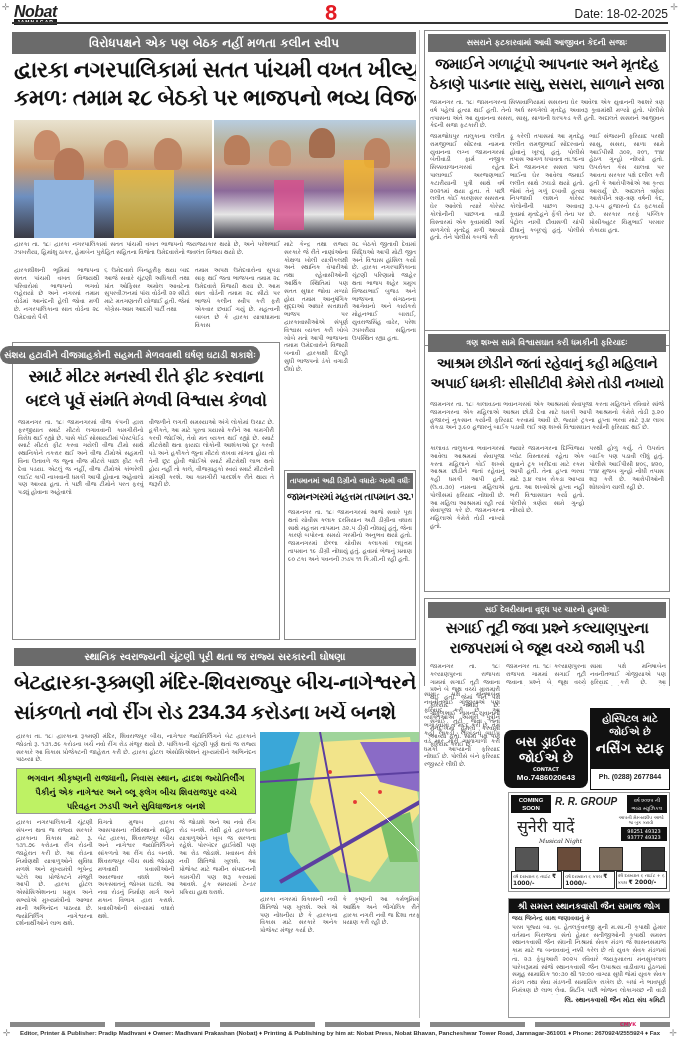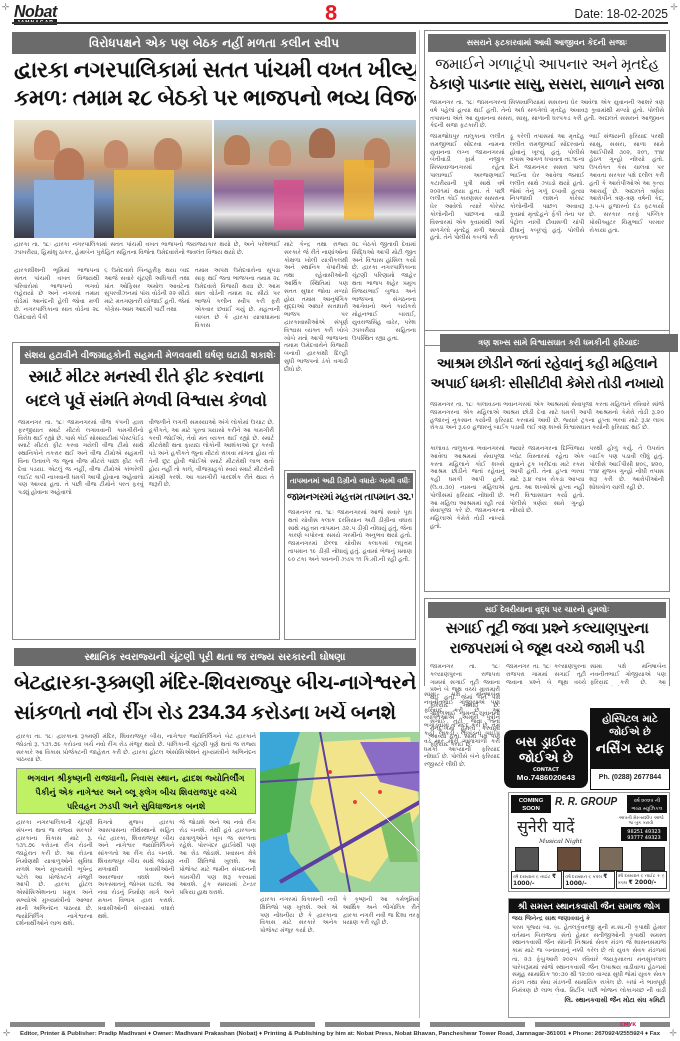--- a/index.html
+++ b/index.html
@@ -66,46 +66,46 @@
 <div class="abs body-text" style="left:14px;top:240px;width:266px;height:24px;">દ્વારકા તા. ૧૮ઃ દ્વારકા નગરપાલિકામાં સતત પાંચમી વખત ભાજપનો જયજયકાર થયો છે, અને પરેશભાઈ ઝાખરીયા, હિમાંશુ ઠાકર, હેમાબેન પુરોહિત સહિતના વિજેતા ઉમેદવારોનો જવલંત વિજય થયો છે.</div>
 <div class="abs cols" style="left:14px;top:266px;width:266px;height:72px;grid-template-columns:repeat(3,1fr);">
   <div class="body-text">દ્વારકાધીશની ભૂમિમાં ભાજપના સતત પાંચમી વખત વિજયથી પરિવારોમાં ભાજપનો ભગવો લહેરાયો છે અને નગરમાં તમામ વોર્ડમાં આનંદની હેલી જોવા મળી છે. નગરપાલિકાના સાત વોર્ડના ૨૮ ઉમેદવારો પૈકી</div>
   <div class="body-text">૬ ઉમેદવારો બિનહરીફ થયા બાદ આજે સવારે ચૂંટણી અધિકારી તથા પ્રાંત ઓફિસર અમોલ આવટેના સુપરવીઝનમાં પાંચ વોર્ડની ૨૨ સીટો માટે મતગણતરી યોજાઈ હતી. જેમાં કોંગ્રેસ-આમ આદમી પાર્ટી તથા</div>
   <div class="body-text">તમામ અપક્ષ ઉમેદવારોના સુપડા સાફ થઈ જતા ભાજપના તમામ ૨૮ ઉમેદવારો વિજયી થયા છે. આમ સાત વોર્ડની તમામ ૨૮ સીટો પર ભાજપે કલીન સ્વીપ કરી ફરી એકવાર છવાઈ ગયું છે. મહત્વની બાબત છે કે દ્વારકા યાત્રાધામના વિકાસ</div>
 </div>
 <div class="abs body-text" style="left:284px;top:240px;width:64px;height:262px;">માટે કેન્દ્ર તથા રાજ્ય સરકારે જે રીતે નાણાંઓના કોથળા ખોલી યાત્રીકલક્ષી અને સ્થાનિક વેપારીઓ તથા રહેવાસીઓની આર્થિક સ્થિતિમાં પણ સતત સુધાર જોવા મળ્યો હોય તમામ આનુષંગિક મુદ્દાઓ આધારે સત્તાધારી ભાજપ પર દ્વારકાવાસીઓએ સંપૂર્ણ વિશ્વાસ વ્યક્ત કરી ખોબે ખોબે મતો આપી ભાજપના તમામ ઉમેદવારોને વિજયી બનાવી દ્વારકાથી દિલ્હી સુધી ભાજપનો ડંકો વગાડી દીધો છે.</div>
 <div class="abs body-text" style="left:352px;top:240px;width:64px;height:228px;">૨૮ બેઠકો જીતાવી દેવામાં સિદ્ધિઓ આપી મોટી જીત અને વિશ્વાસ હાંસિલ કર્યો છે. દ્વારકા નગરપાલિકાના ચૂંટણી પરિણામો જાહેર થતા ભાજપ શહેર પ્રમુખ વિજયભાઈ બુજડ અને ભાજપના સંગઠનના આગેવાનો અને કાર્યકરો મોહનભાઈ બારાઈ, યુવરાજસિંહ વાઢેર, પરેશ ઝાખરીયા સહિતના ઉપસ્થિત રહ્યા હતા.</div>
 
 <div class="abs boxed" style="left:12px;top:342px;width:268px;height:298px;"></div>
-<div class="abs kicker" style="left:20px;top:346px;width:260px;height:18px;font-size:9px;line-height:18px;">સંશય હટાવીને વીજગ્રાહકોની સહમતી મેળવવાથી ઘર્ષણ ઘટાડી શકાશેઃ</div>
+<div class="abs kicker" style="left:0;top:346px;width:260px;height:18px;font-size:9px;line-height:18px;border-radius:9px;">સંશય હટાવીને વીજગ્રાહકોની સહમતી મેળવવાથી ઘર્ષણ ઘટાડી શકાશેઃ</div>
 <div class="abs headline" style="left:16px;top:368px;width:260px;font-size:17px;text-align:center;">સ્માર્ટ મીટર મનસ્વી રીતે ફીટ કરવાના</div>
 <div class="abs headline" style="left:16px;top:392px;width:260px;font-size:17px;text-align:center;">બદલે પૂર્વ સંમતિ મેળવી વિશ્વાસ કેળવો</div>
 <div class="abs cols" style="left:18px;top:418px;width:256px;height:218px;grid-template-columns:1fr 1fr;">
   <div class="body-text">જામનગર તા. ૧૮ઃ જામનગરમાં વીજ કંપની દ્વારા ફરજીયાત સ્માર્ટ મીટરો લગાવવાની કામગીરીનો વિરોધ થઈ રહ્યો છે. પાસે કોઈ સોસાયટીમાં પોસ્ટપેઈડ સ્માર્ટ મીટરો ફીટ કરવા ગયેલી વીજ ટીમો સાથે સ્થાનિકોને તકરાર થઈ અને વીજ ટીમોએ સહમતી વિના ઉતાવળે જ જુના વીજ મીટરો પાછા ફીટ કરી દેવા પડયા. એટલું જ નહીં, વીજ ટીમોએ કાંભરેલી લાઈટ કાપી નાખવાની ધમકી આપી હોવાના અહેવાલો પણ આવ્યા હતા. તે પછી વીજ ટીમોને પરત ફરવું પડ્યું હોવાના અહેવાલો</div>
   <div class="body-text">વીજળીને લગતી સમસ્યાઓ અંગે લોકોમાં ઉચાટ છે. હકીકતે, આ માટે પૂરતા પ્રયાસો કરીને આ કામગીરી કરવી જોઈએ, તેવો મત વ્યક્ત થઈ રહ્યો છે. સ્માર્ટ મીટરોથી થતા ફાયદા લોકોની આશંકાઓ દૂર કરવી પડે અને હકીકતે જુના મીટરો રાખવા માંગતા હોય તો તેની છૂટ હોવી જોઈએ સ્માર્ટ મીટરોથી લાભ થતો હોય નહીં તો કાલે, વીજગ્રાહકો સ્વયં સ્માર્ટ મીટરોની માંગણી કરશે. આ કામગીરી પારદર્શક રીતે થાય તે જરૂરી છે.</div>
 </div>
 
 <div class="abs boxed" style="left:284px;top:470px;width:132px;height:170px;"></div>
 <div class="abs kicker" style="left:287px;top:473px;width:126px;height:16px;font-size:7px;line-height:16px;">તાપમાનમાં અઢી ડિગ્રીનો વધારોઃ ગરમી વધીઃ</div>
 <div class="abs headline" style="left:287px;top:492px;width:126px;font-size:10px;text-align:center;font-weight:700;">જામનગરમાં મહત્તમ તાપમાન ૩૨.૫ ડિગ્રી</div>
 <div class="abs body-text" style="left:288px;top:508px;width:124px;height:128px;">જામનગર તા. ૧૮ઃ જામનગરમાં આજે સવારે પૂરા થતાં ચોવીસ કલાક દરમિયાન અઢી ડીગ્રીના વધારા સાથે મહત્તમ તાપમાન ૩૨.૫ ડીગ્રી નોંધાયું હતું, જેના કારણે બપોરના સમયે ગરમીનો અનુભવ થયો હતો. જામનગરમાં છેલ્લા ચોવીસ કલાકમાં લઘુત્તમ તાપમાન ૧૯ ડીગ્રી નોંધાયું હતું. હવામાં ભેજનું પ્રમાણ ૯૦ ટકા અને પવનની ઝડપ ૧૧ કિ.મી.ની રહી હતી.</div>
 
 <div class="abs boxed" style="left:424px;top:30px;width:246px;height:316px;"></div>
 <div class="abs kicker" style="left:428px;top:34px;width:238px;height:18px;font-size:8px;line-height:18px;">સસરાને ફટકારવામાં આવી આજીવન કેદની સજાઃ</div>
-<div class="abs headline" style="left:428px;top:56px;width:238px;font-size:15px;text-align:center;font-weight:400;">જમાઈને ગળાટૂંપો આપનાર અને મૃતદેહ</div>
+<div class="abs headline" style="left:428px;top:56px;width:238px;font-size:15px;text-align:center;font-weight:700;">જમાઈને ગળાટૂંપો આપનાર અને મૃતદેહ</div>
 <div class="abs headline" style="left:428px;top:76px;width:238px;font-size:15px;text-align:center;font-weight:700;">ઠેકાણે પાડનાર સાસુ, સસરા, સાળાને સજા</div>
 <div class="abs body-text" style="left:430px;top:98px;width:234px;height:32px;">જામનગર તા. ૧૮ઃ જામનગરના સિક્કાવાળિયામાં સસરાના ઘેર આવેલા એક યુવાનની આશરે ત્રણ વર્ષ પહેલાં હત્યા થઈ હતી. તેનો અર્ધ સળગેલો મૃતદેહ અવાવરૂ કૂવામાંથી મળ્યો હતો. પોલીસે તપાસના અંતે આ યુવાનના સસરા, સાસુ, સાળાની ધરપકડ કરી હતી. અદાલતે સસરાને આજીવન કેદની સજા ફટકારી છે.</div>
 <div class="abs cols" style="left:430px;top:132px;width:234px;height:210px;grid-template-columns:repeat(3,1fr);">
   <div class="body-text">જામજોધપુર તાલુકાના લલીત રામજીભાઈ સોંદરવા નામના યુવાનના લગ્ન જામનગરમાં બેતીવાડી ફાર્મ નજીક સિક્કાવાળાનગરમાં રહેતા પાલાભાઈ અરજણભાઈ કટારીયાની પુત્રી સાથે વર્ષ ૨૦૨૧માં થયા હતા. તે પછી લલીત કોઈ કારણસર સસરાના ઘેર આવેલો ત્યારે કોરેસ્ટ કોલોનીની પાછળના વાડી વિસ્તારમાં એક કૂવામાંથી અર્ધ સળગેલો મૃતદેહ મળી આવ્યો હતો. તેને પોલીસે કબજે કરી</div>
   <div class="body-text">ડ્રૂ કરેલી તપાસમાં આ મૃતદેહ લલીત રામજીભાઈ સોંદરવાનો હોવાનું ખૂલ્યું હતું. પોલીસે તપાસ આગળ ધપાવતા તા.૧૯ના દિને જામનગર સસરા પાલા ભાઈના ઘેર આવેલા જમાઈ લલીત સાથે ઝઘડો થયો હતો. જેમાં તેનું ગળું દબાવી હત્યા નિપજાવી લાશને કોરેસ્ટ કોલોનીની પાછળ અવાવરૂ કૂવામાં મૃતદેહને ફેંકી તેના પર પેટ્રોલ નાખી દીવાસળી ચાંપી દીધાનું કબૂલ્યું હતું. પોલીસે મૃતકના</div>
   <div class="body-text">ભાઈ સંજયની ફરિયાદ પરથી સાસુ, સસરા, સાળા સામે આઈપીસી ૩૦૨, ૨૦૧, ૧૧૪ હેઠળ ગુન્હો નોંધ્યો હતો. ઉપરોક્ત કેસ ચાલવા પર આવતા સરકાર પક્ષે દલીલ કરી હતી કે આરોપીઓએ આ કૃત્ય આચર્યું છે. અદાલતે ત્રણેય આરોપીને ત્રણ-ત્રણ વર્ષની કેદ, રૂ.૫-૫ હજારનો દંડ ફટકાર્યો છે. સરકાર તરફે પબ્લિક પ્રોસીક્યુટર ચિમુભાઈ પરમાર રોકાયા હતા.</div>
 </div>
 
 <div class="abs boxed" style="left:424px;top:330px;width:246px;height:262px;"></div>
-<div class="abs kicker" style="left:440px;top:334px;width:238px;height:18px;font-size:8px;line-height:18px;">ત્રણ શખ્સ સામે વિશ્વાસઘાત કરી ધમકીની ફરિયાદઃ</div>
+<div class="abs kicker" style="left:428px;top:334px;width:238px;height:18px;font-size:8px;line-height:18px;">ત્રણ શખ્સ સામે વિશ્વાસઘાત કરી ધમકીની ફરિયાદઃ</div>
 <div class="abs headline" style="left:428px;top:356px;width:238px;font-size:14px;text-align:center;font-weight:700;">આશ્રમ છોડીને જતાં રહેવાનું કહી મહિલાને</div>
 <div class="abs headline" style="left:428px;top:376px;width:238px;font-size:14px;text-align:center;font-weight:700;">અપાઈ ધમકીઃ સીસીટીવી કેમેરો તોડી નખાયો</div>
 <div class="abs body-text" style="left:430px;top:400px;width:234px;height:42px;">જામનગર તા. ૧૮ઃ કાલાવડના ભવાનગરમાં એક આશ્રમમાં સેવાપૂજા કરતા મહિલાને રવિવારે સાંજે જામનગરના એક મહિલાએ આશ્રમ છોડી દેવા માટે ધમકી આપી આશ્રમનો કેમેરો તોડી રૂ.૨૦ હજારનું નુકસાન કર્યાની ફરિયાદ કરવામાં આવી છે. જ્યારે ટ્રકના હપ્તા ભરવા માટે રૂ.૪ લાખ રોકડા અને રૂ.૯૦ હજારનું બાઈક પડાવી લઈ ત્રણ શખ્સે વિશ્વાસઘાત કર્યાની ફરિયાદ થઈ છે.</div>
 <div class="abs cols" style="left:430px;top:444px;width:234px;height:144px;grid-template-columns:repeat(3,1fr);">
   <div class="body-text">કાલાવડ તાલુકાના ભવાનગરમાં આવેલા આશ્રમમાં સેવાપૂજા કરતા મહિલાને કોઈ શખ્સે આશ્રમ છોડીને જતાં રહેવાનું કહી ધમકી આપી હતી. (ઉ.વ.૩૦) નામના મહિલાએ પોલીસમાં ફરિયાદ નોંધાવી છે. આ મહિલા આશ્રમમાં રહી ત્યાં સેવાપૂજા કરે છે. જામનગરના મહિલાએ કેમેરો તોડી નાખ્યો હતો.</div>
   <div class="body-text">જ્યારે જામનગરના દિગ્વિજય પ્લોટ વિસ્તારમાં રહેતા એક યુવાને ટ્રક ખરીદવા માટે રકમ આપી હતી. તેના હપ્તા ભરવા માટે રૂ.૪ લાખ રોકડા આપ્યા હતા. આ શખ્સોએ હપ્તા નહીં ભરી વિશ્વાસઘાત કર્યો હતો. પોલીસે ત્રણેય સામે ગુન્હો નોંધ્યો છે.</div>
   <div class="body-text">પરથી હોળુ કર્યુ. તે ઉપરાંત બાઈક પણ પડાવી લીધું હતું. પોલીસે આઈપીસી ૪૦૬, ૪૨૦, ૧૧૪ મુજબ ગુન્હો નોંધી તપાસ શરૂ કરી છે. આરોપીઓની શોધખોળ ચાલી રહી છે.</div>
 </div>
 
 <div class="abs boxed" style="left:424px;top:598px;width:246px;height:88px;border-bottom:none;"></div>

